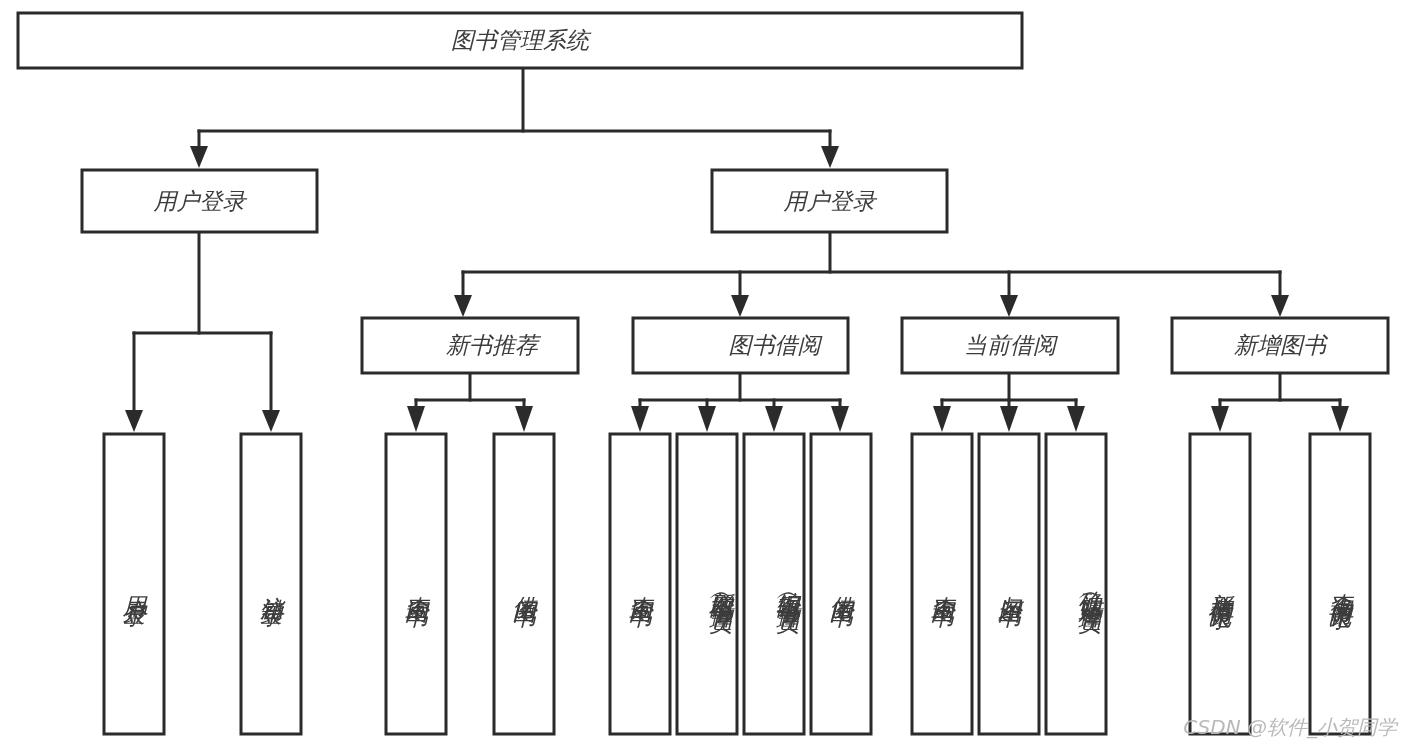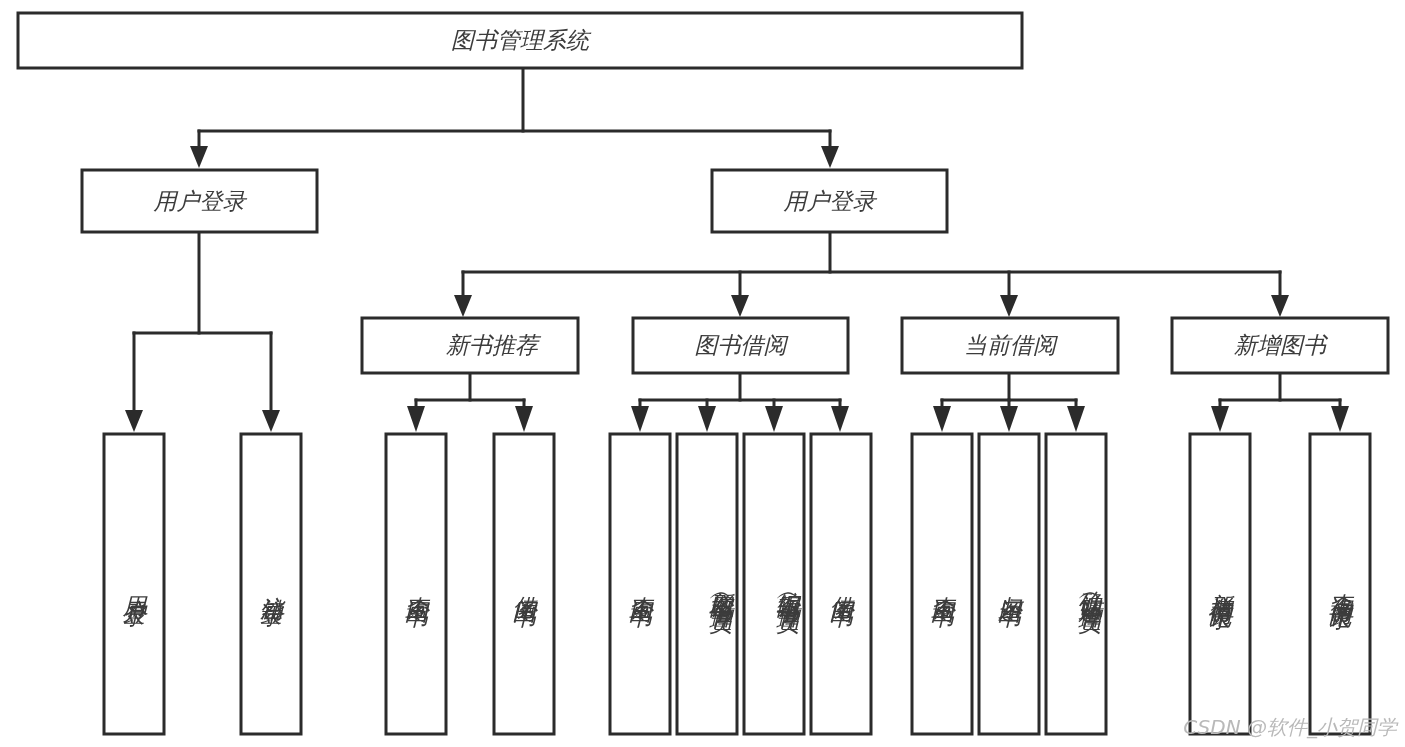--- a/index.html
+++ b/index.html
@@ -191,21 +191,21 @@
   </svg>
 
   <div class="node-label horiz" style="left:18px; top:13px; width:1004px; height:55px;">图书管理系统</div>
 
   <div class="node-label horiz" style="left:82px; top:170px; width:235px; height:62px;">用户登录</div>
 
   <div class="node-label horiz" style="left:712px; top:170px; width:235px; height:62px;">用户登录</div>
 
   <div class="node-label horiz" style="left:362px; top:318px; width:216px; height:55px;margin-left:22px;">新书推荐</div>
 
-  <div class="node-label horiz" style="left:633px; top:318px; width:215px; height:55px;">图书借阅</div>
+  <div class="node-label horiz" style="left:633px; top:318px; width:215px; height:55px;padding-left:34px;">图书借阅</div>
 
   <div class="node-label horiz" style="left:902px; top:318px; width:216px; height:55px;border-radius:27px;">当前借阅</div>
 
   <div class="node-label horiz" style="left:1172px; top:318px; width:216px; height:55px;">新增图书</div>
 
   <div class="node-label vert centered" style="left:104px; top:434px; width:60px; height:300px;">用户登录</div>
 
   <div class="node-label vert centered" style="left:241px; top:434px; width:60px; height:300px;">注销登录</div>
 
   <div class="node-label vert centered" style="left:386px; top:434px; width:60px; height:300px;">查询图书</div>

